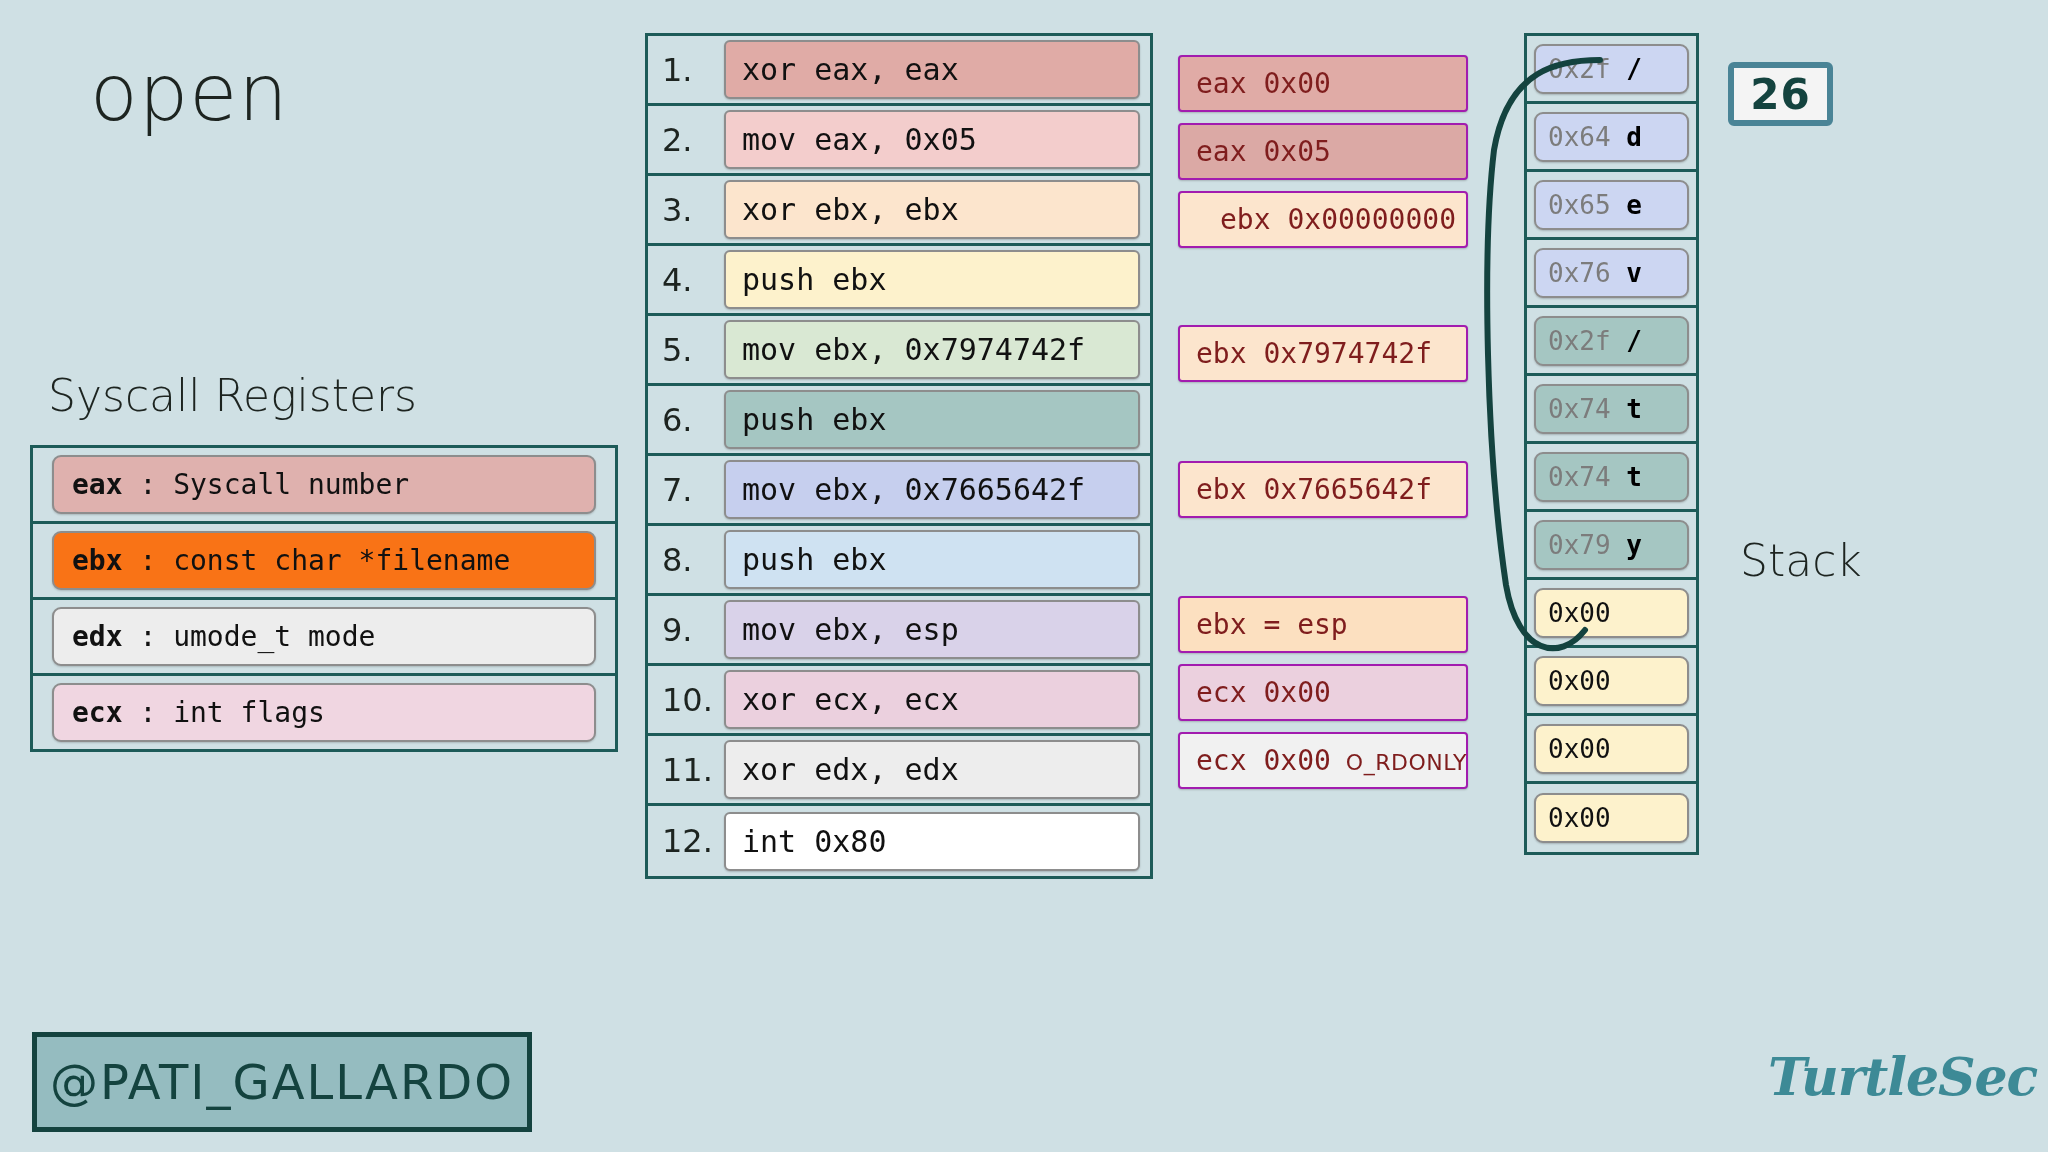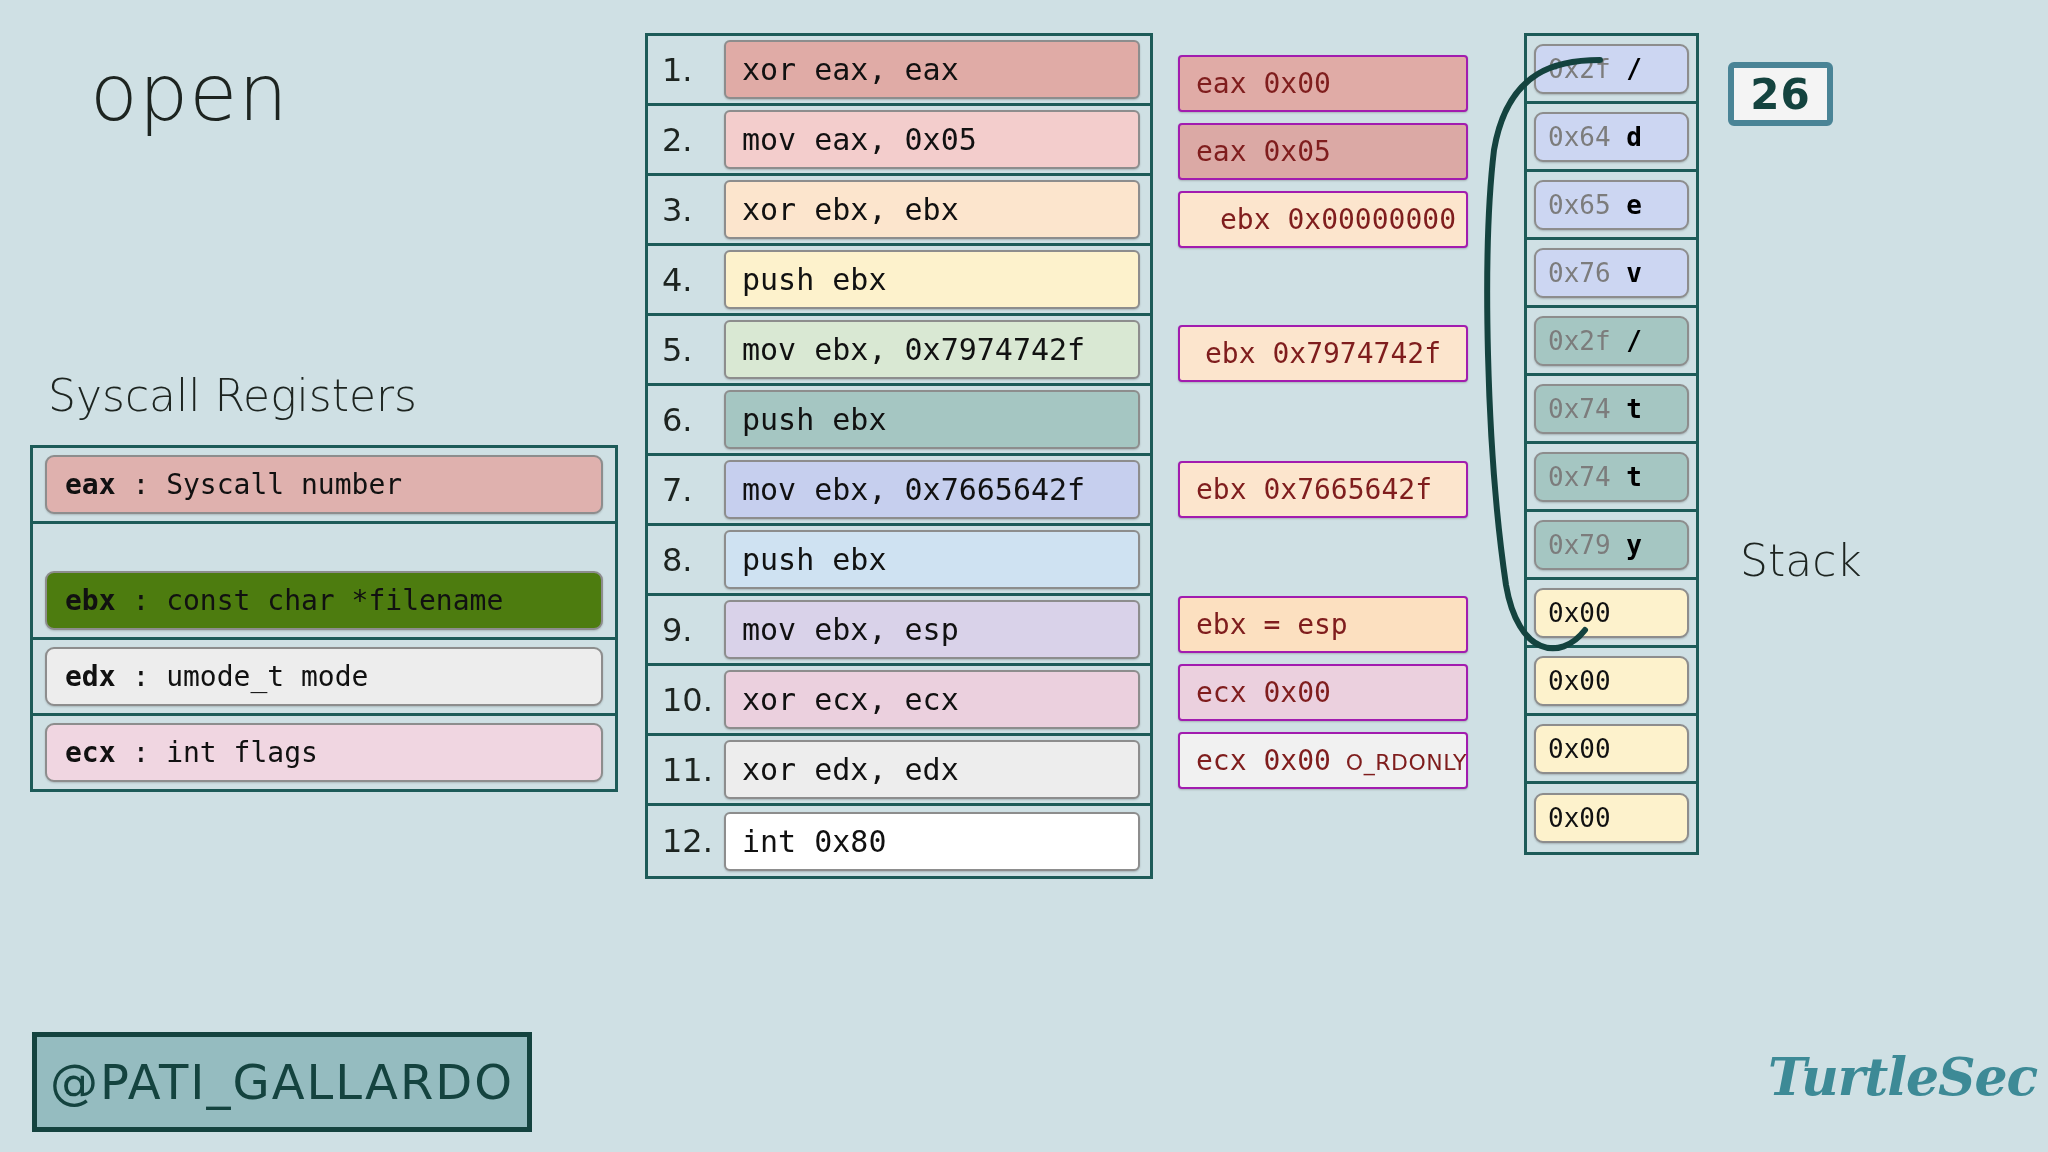--- a/index.html
+++ b/index.html
@@ -32,21 +32,21 @@
 
   #registers-table {
     position: absolute;
     left: 30px; top: 445px;
     width: 588px;
     border: 3px solid #1d5b58;
     background: #cfe0e4;
   }
   .reg-row {
     border-bottom: 3px solid #1d5b58;
-    padding: 7px 12px;
+    padding: 7px 19px;
   }
   .reg-row:last-child { border-bottom: none; }
   .reg-pill {
     border: 2px solid #8d8d8d;
     border-radius: 9px;
     padding: 11px 18px;
     font-family: "DejaVu Sans Mono", monospace;
     font-size: 28px;
     color: #111;
     white-space: pre;
@@ -204,21 +204,21 @@
 
 <div id="slide-title">open</div>
 
 <div id="registers-heading">Syscall Registers</div>
 
 <div id="registers-table">
     <div class="reg-row">
       <div class="reg-pill" style="background: rgb(223, 177, 174);"><b>eax</b><span> : Syscall number</span></div>
     </div>
     <div class="reg-row">
-      <div class="reg-pill" style="background: #4d7c0f; margin-top: 40px;"><b>ebx</b><span> : const char *filename</span></div>
+      <div class="reg-pill" style="background: #f97316;"><b>ebx</b><span> : const char *filename</span></div>
     </div>
     <div class="reg-row">
       <div class="reg-pill" style="background: rgb(237, 237, 237);"><b>edx</b><span> : umode_t mode</span></div>
     </div>
     <div class="reg-row">
       <div class="reg-pill" style="background: rgb(240, 214, 225);"><b>ecx</b><span> : int flags</span></div>
     </div>
   </div>
 
 <div id="instruction-list">
@@ -269,21 +269,21 @@
     <div class="instr-row">
       <div class="instr-num">12.</div>
       <div class="instr-pill" style="background: rgb(255, 255, 255);">int 0x80</div>
     </div>
   </div>
 
 <div id="register-values">
     <div class="val-pill" style="background: rgb(224, 171, 166); top: 22px;"><span>eax 0x00</span></div>
     <div class="val-pill" style="background: rgb(219, 169, 165); top: 90px;"><span>eax 0x05</span></div>
     <div class="val-pill" style="background: rgb(252, 229, 205); top: 158px; padding-left: 40px;"><span>ebx 0x00000000</span></div>
-    <div class="val-pill" style="background: rgb(252, 229, 205); top: 292px; text-align: center;"><span>ebx 0x7974742f</span></div>
+    <div class="val-pill" style="background: rgb(252, 229, 205); top: 292px;"><span>ebx 0x7974742f</span></div>
     <div class="val-pill" style="background: rgb(252, 229, 205); top: 428px;"><span>ebx 0x7665642f</span></div>
     <div class="val-pill" style="background: rgb(252, 224, 192); top: 563px;"><span>ebx = esp</span></div>
     <div class="val-pill" style="background: rgb(235, 208, 222); top: 631px;"><span>ecx 0x00</span></div>
     <div class="val-pill" style="background: rgb(241, 241, 241); top: 699px;"><span>ecx 0x00</span><span class="note">  O_RDONLY</span></div>
   </div>
 
 <div id="stack-column">
     <div class="stack-row">
       <div class="stack-pill" style="background: rgb(204, 214, 242);"><span class="hex">0x2f</span><span class="chr"> /</span></div>
     </div>

